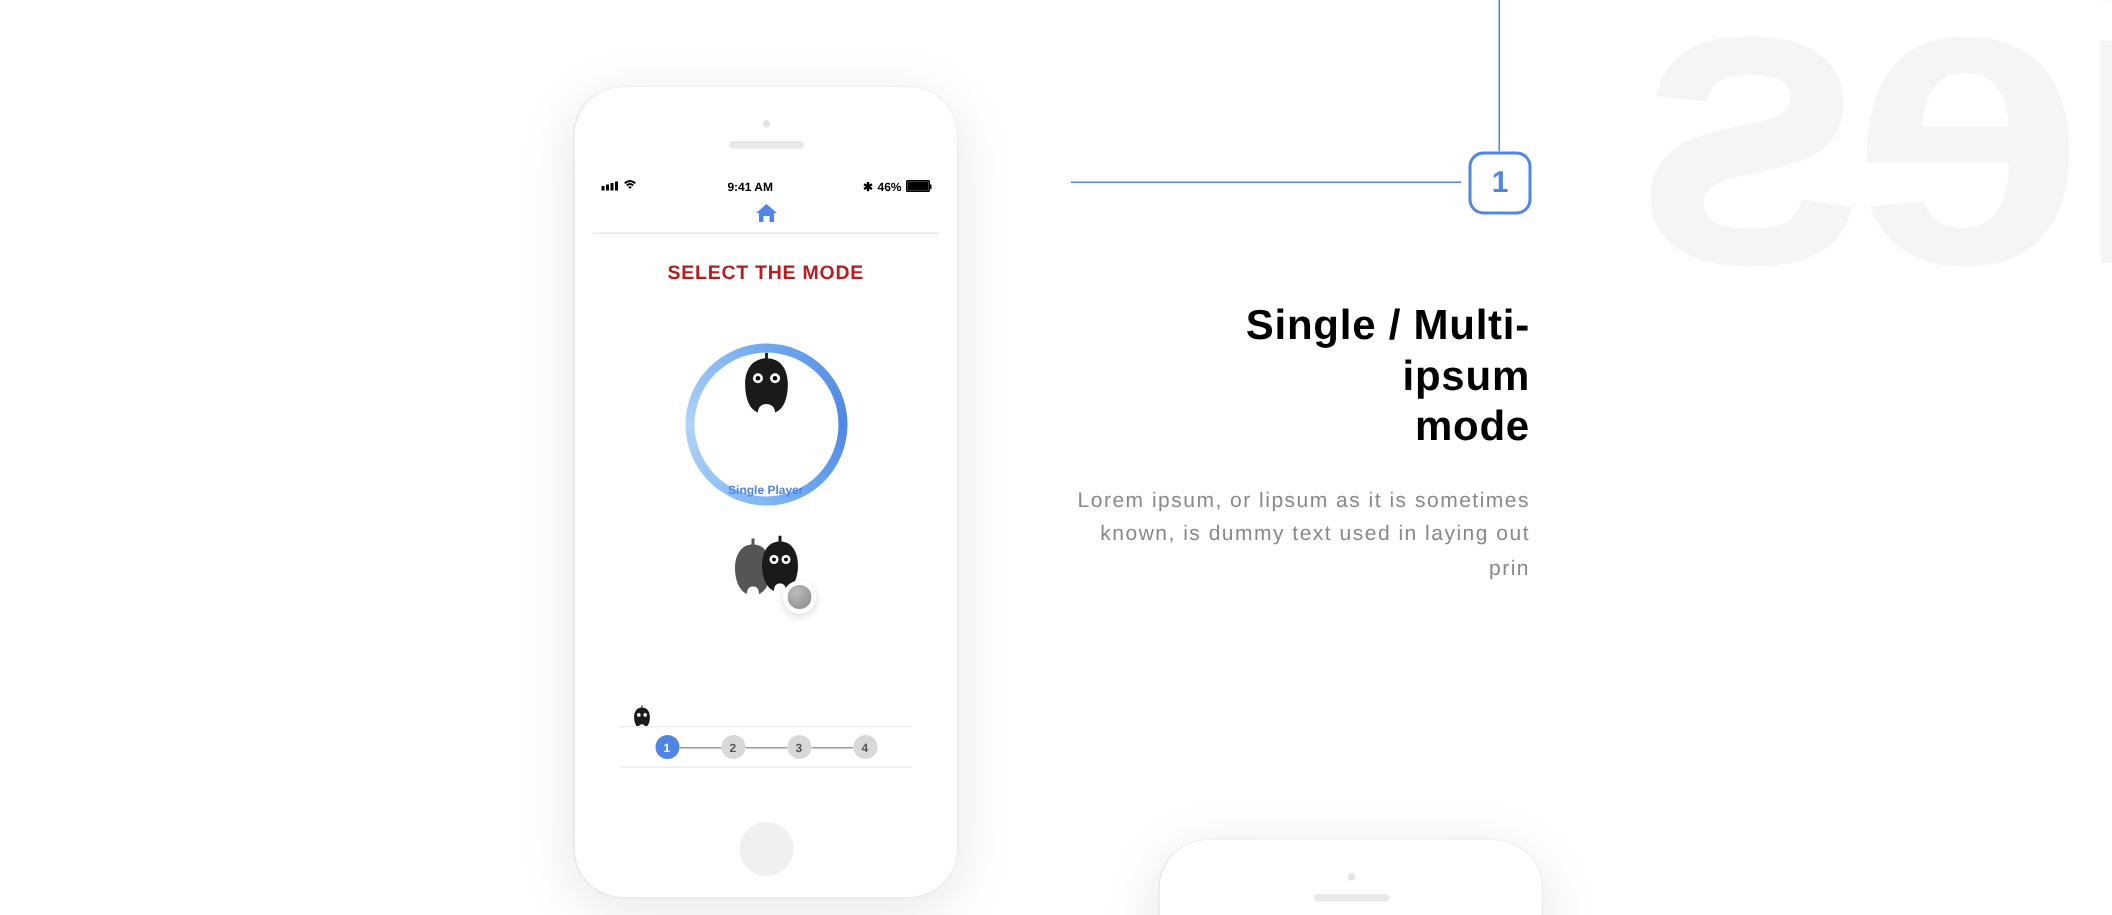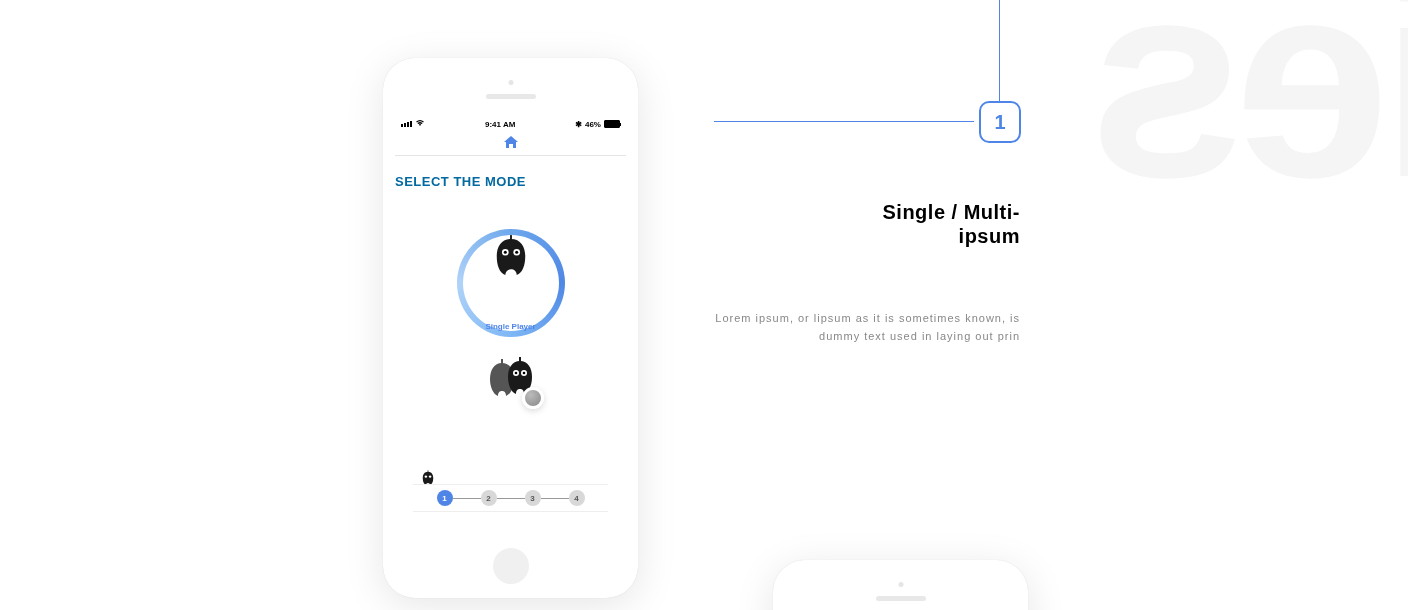--- a/index.html
+++ b/index.html
@@ -65,35 +65,35 @@
       background: #fff;
     }
 
     
     .title {
       position: absolute;
       left: 714px;
       top: 200px;
       width: 306px;
       text-align: right;
-      font-size: 20px;
+      font-size: 28px;
       font-weight: 900;
       line-height: 1.2;
       color: #000;
       letter-spacing: 0.5px;
     }
 
     
     .description {
       position: absolute;
       left: 714px;
-      top: 310px;
+      top: 322px;
       width: 306px;
       text-align: right;
-      font-size: 11px;
+      font-size: 14px;
       color: #888;
       line-height: 1.6;
       letter-spacing: 1px;
     }
 
     
     .phone {
       position: absolute;
       left: 383px;
       top: 58px;
@@ -209,25 +209,26 @@
       justify-content: center;
       border-bottom: 1px solid #e5e5e5;
     }
     .home-icon {
       color: #5085E8;
       font-size: 12px;
     }
 
     
     .mode-title {
+      text-align: center;
       font-size: 13px;
       font-weight: 800;
       letter-spacing: 0.5px;
       margin-top: 18px;
-      color: #0369a1;
+      color: #b91c1c;
     }
 
     
     .mode-circle-outer {
       width: 108px;
       height: 108px;
       border-radius: 50%;
       margin: 40px auto 0;
       background: conic-gradient(from 180deg, #7eb7f5, #b0d3f8, #6ea8ec, #4f87e5, #7eb7f5);
       padding: 6px;
@@ -363,20 +364,21 @@
 <div class="vertical-line"></div>
 <div class="horizontal-line"></div>
 
 <div class="step-badge">
   <span>1</span>
 </div>
 
 <div class="title">
   <div>Single / Multi-</div>
   <div>ipsum</div>
+  <div>mode</div>
 </div>
 
 <div class="description">Lorem ipsum, or lipsum as it is sometimes known, is dummy text used in laying out prin</div>
 
 <div class="phone">
   <div class="phone-speaker-dot">
     <div class="phone-dot"></div>
   </div>
   <div class="phone-speaker"></div>
 

